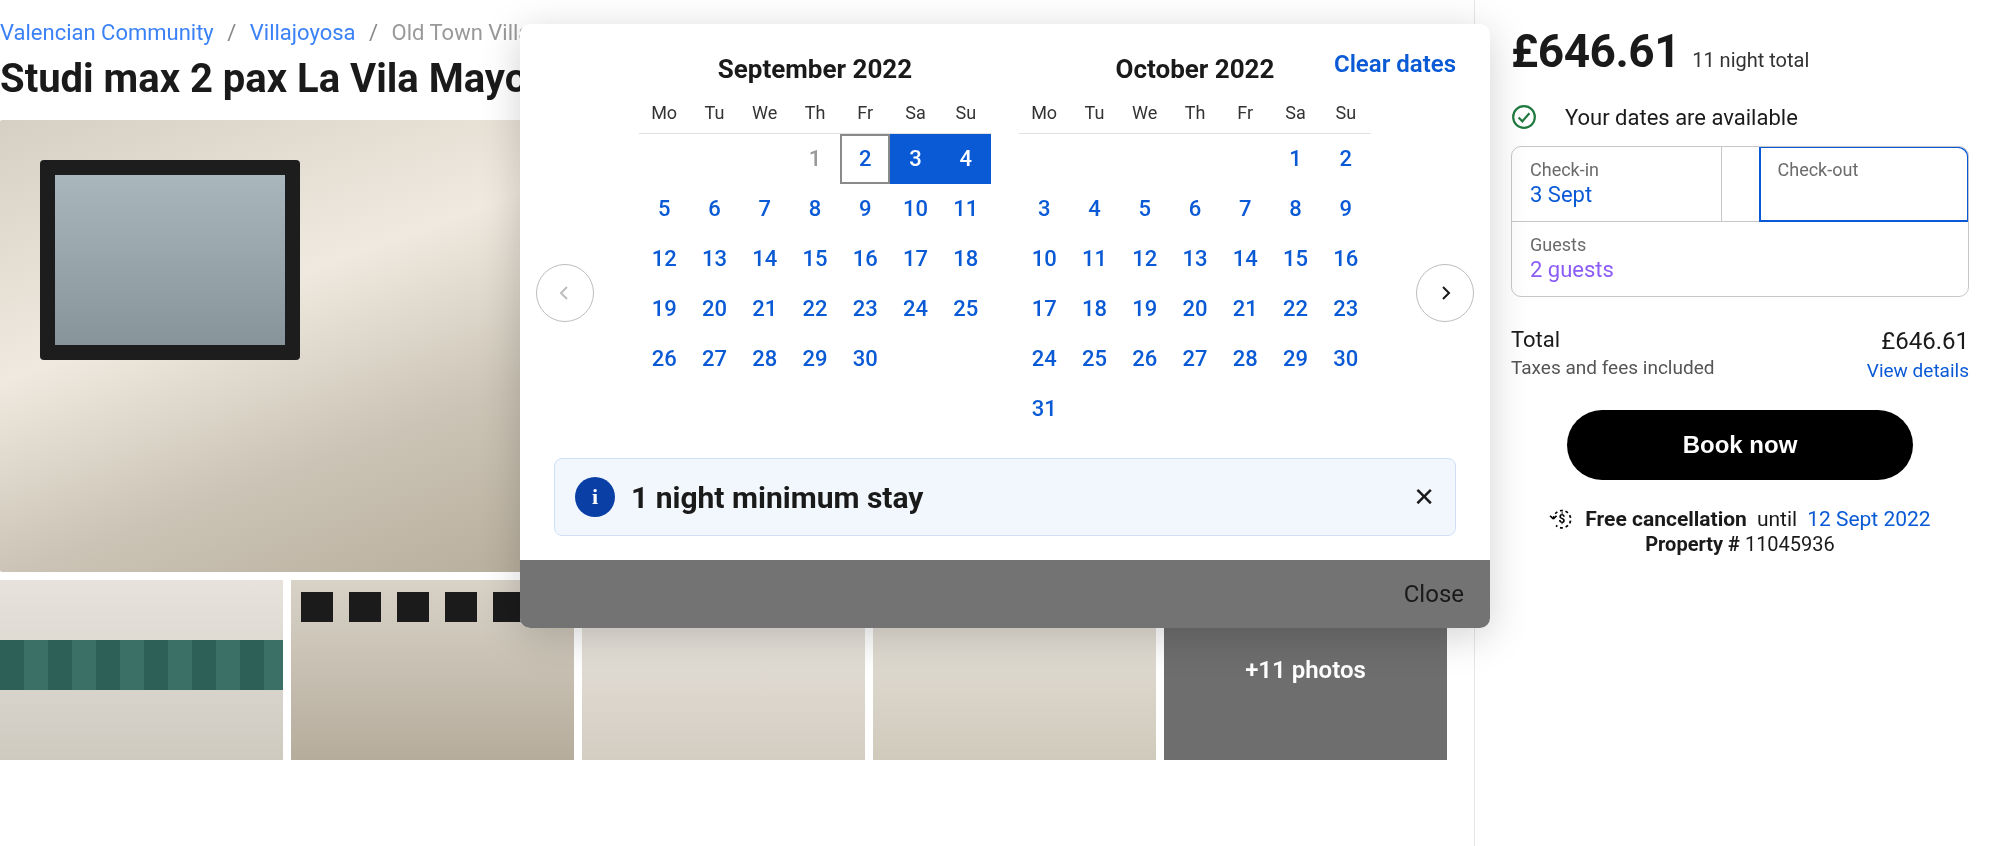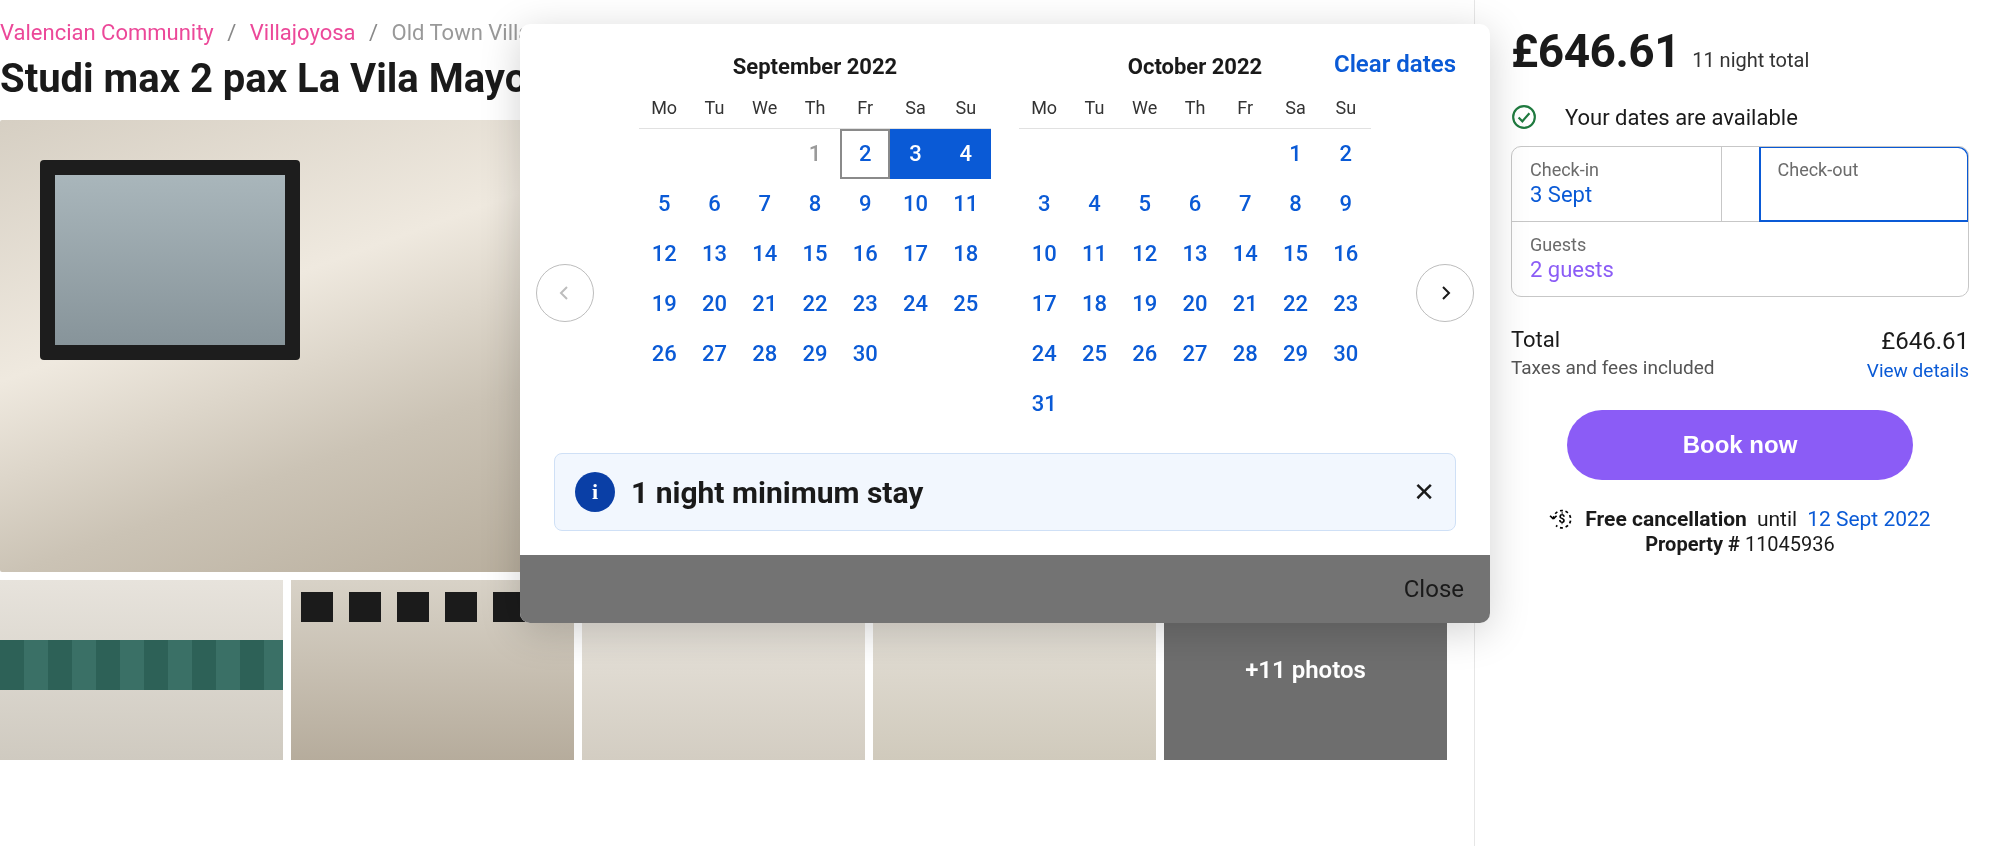--- a/index.html
+++ b/index.html
@@ -22,21 +22,21 @@
     padding: 0;
     position: relative;
     border-right: 1px solid #e6e6e6;
     min-width: 0;
   }
   .breadcrumb {
     font-size: 22px;
     color: #333;
     padding: 20px 0 6px 0;
   }
-  .breadcrumb a { color: #ec4899; text-decoration: none; margin-top: 32px; }
+  .breadcrumb a { color: #3b82f6; text-decoration: none; margin-top: 32px; }
   .breadcrumb .sep { padding: 0 8px; color: #888; }
   .breadcrumb .muted { color: #999; }
   .title {
     font-size: 40px;
     font-weight: 700;
     padding: 4px 0 18px 0;
   }
   .gallery {
     display: flex;
     flex-direction: column;
@@ -119,21 +119,21 @@
   }
   .total-row .t-lbl { font-size: 22px; font-weight:400; }
   .total-row .t-sub { font-size: 19px; color:#555; margin-top:4px;}
   .total-row .t-amt { font-size: 24px; font-weight:400; text-align:right;}
   .total-row .t-link { font-size: 19px; color:#0a5ad6; text-align:right; margin-top:4px;}
   .book-btn {
     margin: 28px auto 0 auto;
     display:block;
     width: 346px;
     height: 70px;
-    background:#8b5cf6;
+    background:#000000;
     color:#fff;
     border:none;
     border-radius: 36px;
     font-size: 24px;
     font-weight:600;
     cursor:pointer;
   }
   .cancel-row {
     display:flex; align-items:center; justify-content:center; gap:10px;
     margin-top: 26px; font-size: 21px;
@@ -155,21 +155,21 @@
     z-index: 50;
     overflow: hidden;
   }
   .cal-body { padding: 30px 34px 24px 34px; position:relative; }
   .clear-dates {
     position:absolute; right:34px; top:26px;
     color:#0a5ad6; font-size:24px; font-weight:600; cursor:pointer;
   }
   .months { display:flex; gap: 28px; justify-content: center; }
   .month { width: 352px; }
-  .month-title { text-align:center; font-size:22px; font-weight:700; margin-bottom:18px; }
+  .month-title { text-align:center; font-size:26px; font-weight:700; margin-bottom:18px; }
   .dow-row {
     display:grid; grid-template-columns: repeat(7,1fr);
     text-align:center; font-size:18px; color:#333;
     border-bottom:1px solid #e1e1e1;
     padding-bottom:10px;
   }
   .days {
     display:grid; grid-template-columns: repeat(7,1fr);
     text-align:center;
   }

